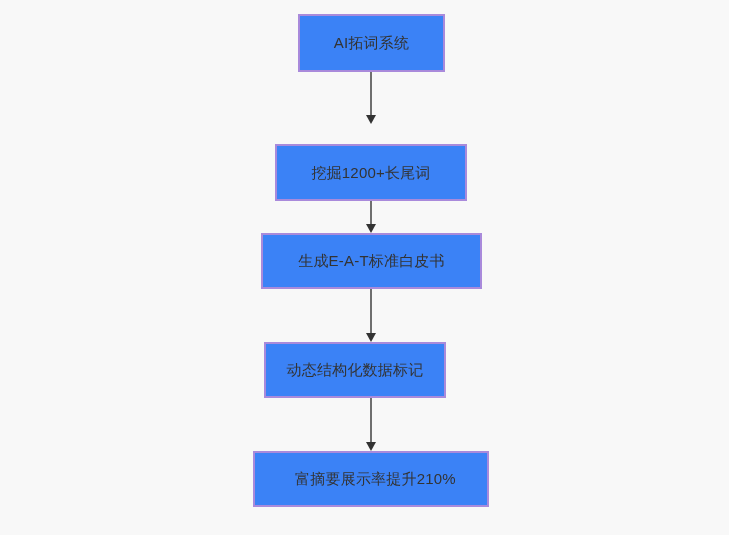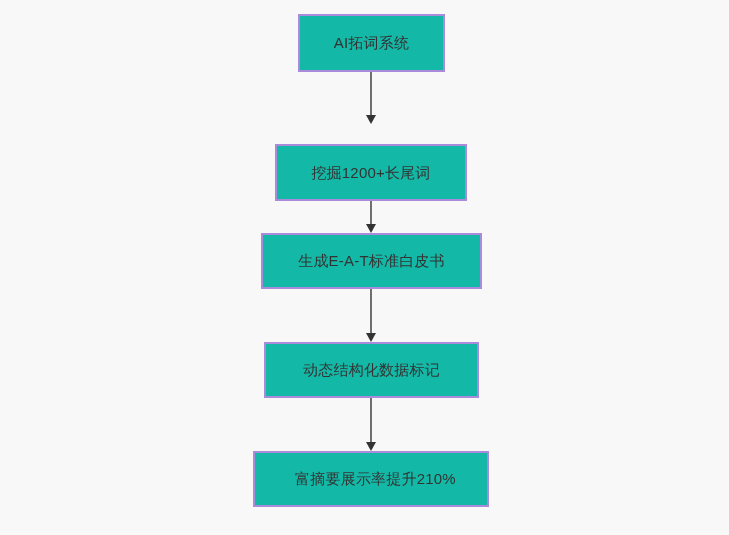--- a/index.html
+++ b/index.html
@@ -15,21 +15,21 @@
     position: relative;
   }
   #flowchart {
     position: relative;
     width: 729px;
     height: 535px;
   }
   .node {
     position: absolute;
     box-sizing: border-box;
-    background: #14b8a6;
+    background: #3b82f6;
     border: 2px solid #a98adb;
     display: flex;
     align-items: center;
     justify-content: center;
     text-align: center;
   }
   .node-label {
     color: #333333;
     font-size: 15px;
     line-height: 1.2;
@@ -90,21 +90,21 @@
   </div>
 
   <div class="node" style="left:275px; top:124px; width:192px; height:57px;margin-top:20px;">
     <span class="node-label">挖掘1200+长尾词</span>
   </div>
 
   <div class="node" style="left:261px; top:233px; width:221px; height:56px;text-align:right;">
     <span class="node-label">生成E-A-T标准白皮书</span>
   </div>
 
-  <div class="node" style="left:264px; top:342px; width:215px; height:56px;">
+  <div class="node" style="left:264px; top:342px; width:182px; height:56px;">
     <span class="node-label">动态结构化数据标记</span>
   </div>
 
   <div class="node" style="left:253px; top:451px; width:236px; height:56px;padding-left:9px;">
     <span class="node-label">富摘要展示率提升210%</span>
   </div>
 
 </div>
 
 </body></html>

